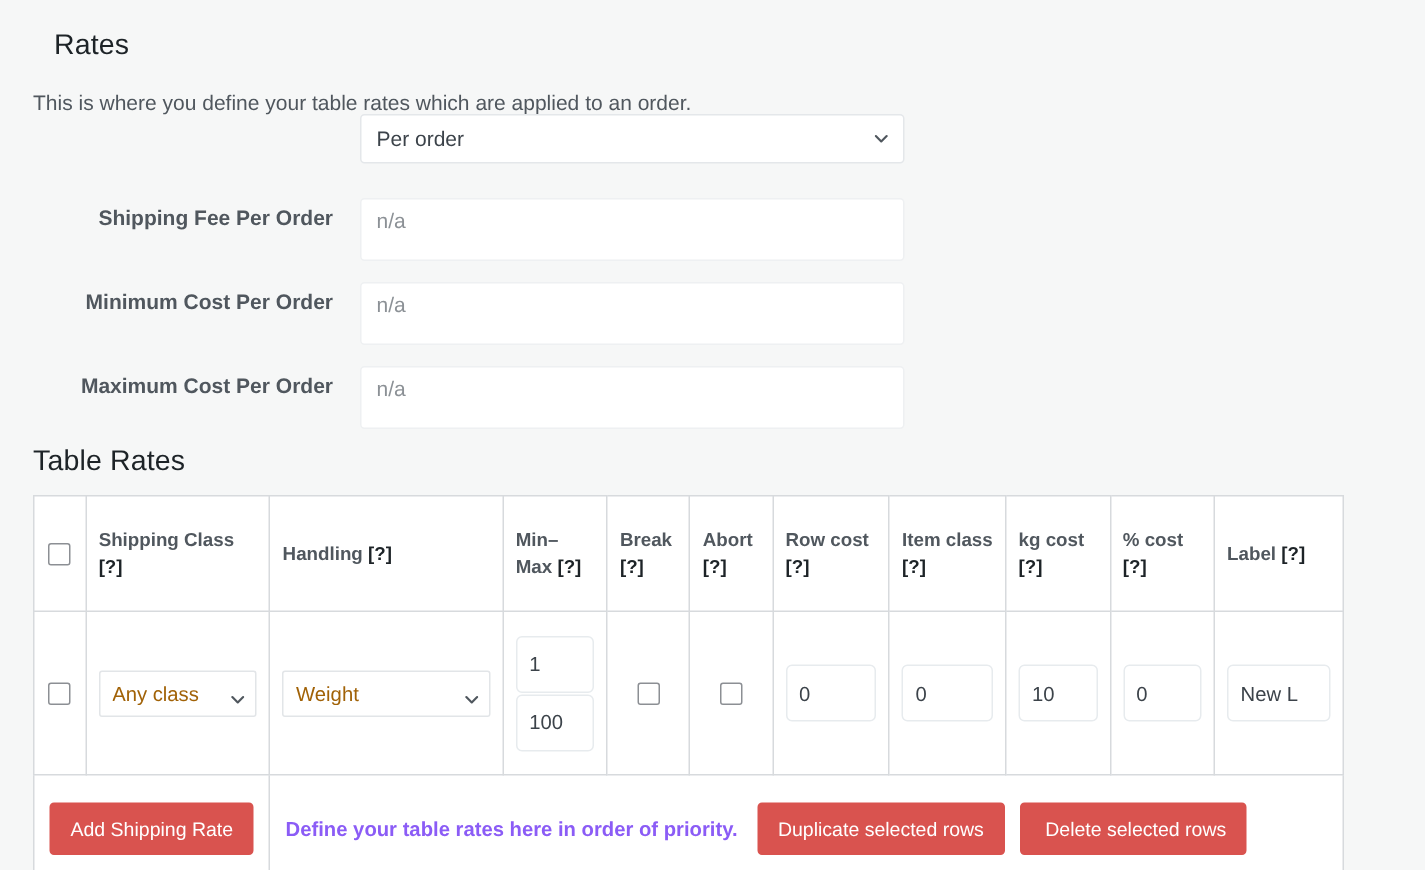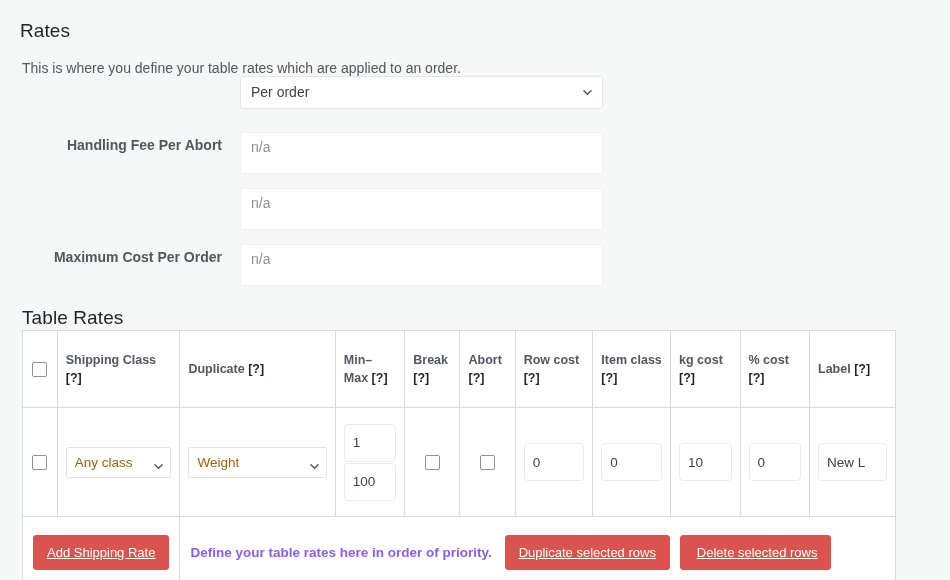--- a/index.html
+++ b/index.html
@@ -25,22 +25,22 @@
 
   
   .section-heading {
     position: absolute;
     font-size: 19px;
     font-weight: 400;
     color: #1d2327;
     line-height: 1.2;
     letter-spacing: 0.1px;
   }
-  #rates-heading { left: 20px; top: 4px; }
-  #table-rates-heading { left: 22px; top: 291px; }
+  #rates-heading { left: 36px; top: 4px; }
+  #table-rates-heading { left: 22px; top: 281px; }
 
   .section-desc {
     position: absolute;
     left: 22px;
     top: 45px;
     font-size: 14px;
     color: #50575e;
     line-height: 1.4;
     text-align: right;
   }
@@ -239,21 +239,20 @@
     border-radius: 3px;
     color: #ffffff;
     font-family: "Liberation Sans", sans-serif;
     font-size: 13px;
     font-weight: normal;
     line-height: 1;
     padding: 10px 13px;
     cursor: pointer;
     white-space: nowrap;
     vertical-align: middle;
-    text-decoration: underline;
   }
   .footer-note {
     display: inline-block;
     font-size: 13.5px;
     font-weight: bold;
     color: #8b5cf6;
     vertical-align: middle;
     margin-right: 9px;
   }
   .footer-actions { white-space: nowrap; }
@@ -279,27 +278,28 @@
           <span class="chev">
             <svg viewBox="0 0 10 10" width="9" height="9" aria-hidden="true">
               <path d="M1 3 L5 7 L9 3" fill="none" stroke="#50575e" stroke-width="1.6" stroke-linecap="round" stroke-linejoin="round"></path>
             </svg>
           </span>
         </span>
       </div>
     </div>
 
     <div class="form-row">
-      <label class="form-label">Handling Fee Per Abort</label>
+      <label class="form-label">Shipping Fee Per Order</label>
       <div class="form-control-wrap">
         <input class="app-input" type="text" placeholder="n/a" style="">
       </div>
     </div>
 
     <div class="form-row">
+      <label class="form-label">Minimum Cost Per Order</label>
       <div class="form-control-wrap">
         <input class="app-input" type="text" placeholder="n/a" style="">
       </div>
     </div>
 
     <div class="form-row">
       <label class="form-label">Maximum Cost Per Order</label>
       <div class="form-control-wrap">
         <input class="app-input" type="text" placeholder="n/a" style="">
       </div>
@@ -328,21 +328,21 @@
       <thead>
         <tr>
           <th class="cb-col">
             <span class="cb"></span>
           </th>
           <th>
             <span>Shipping Class</span>
             <span class="hint">[?]</span>
           </th>
           <th>
-            <span>Duplicate</span>
+            <span>Handling</span>
             <span class="hint">[?]</span>
           </th>
           <th>
             <span>Min–Max</span>
             <span class="hint">[?]</span>
           </th>
           <th>
             <span>Break</span>
             <span class="hint">[?]</span>
           </th>

